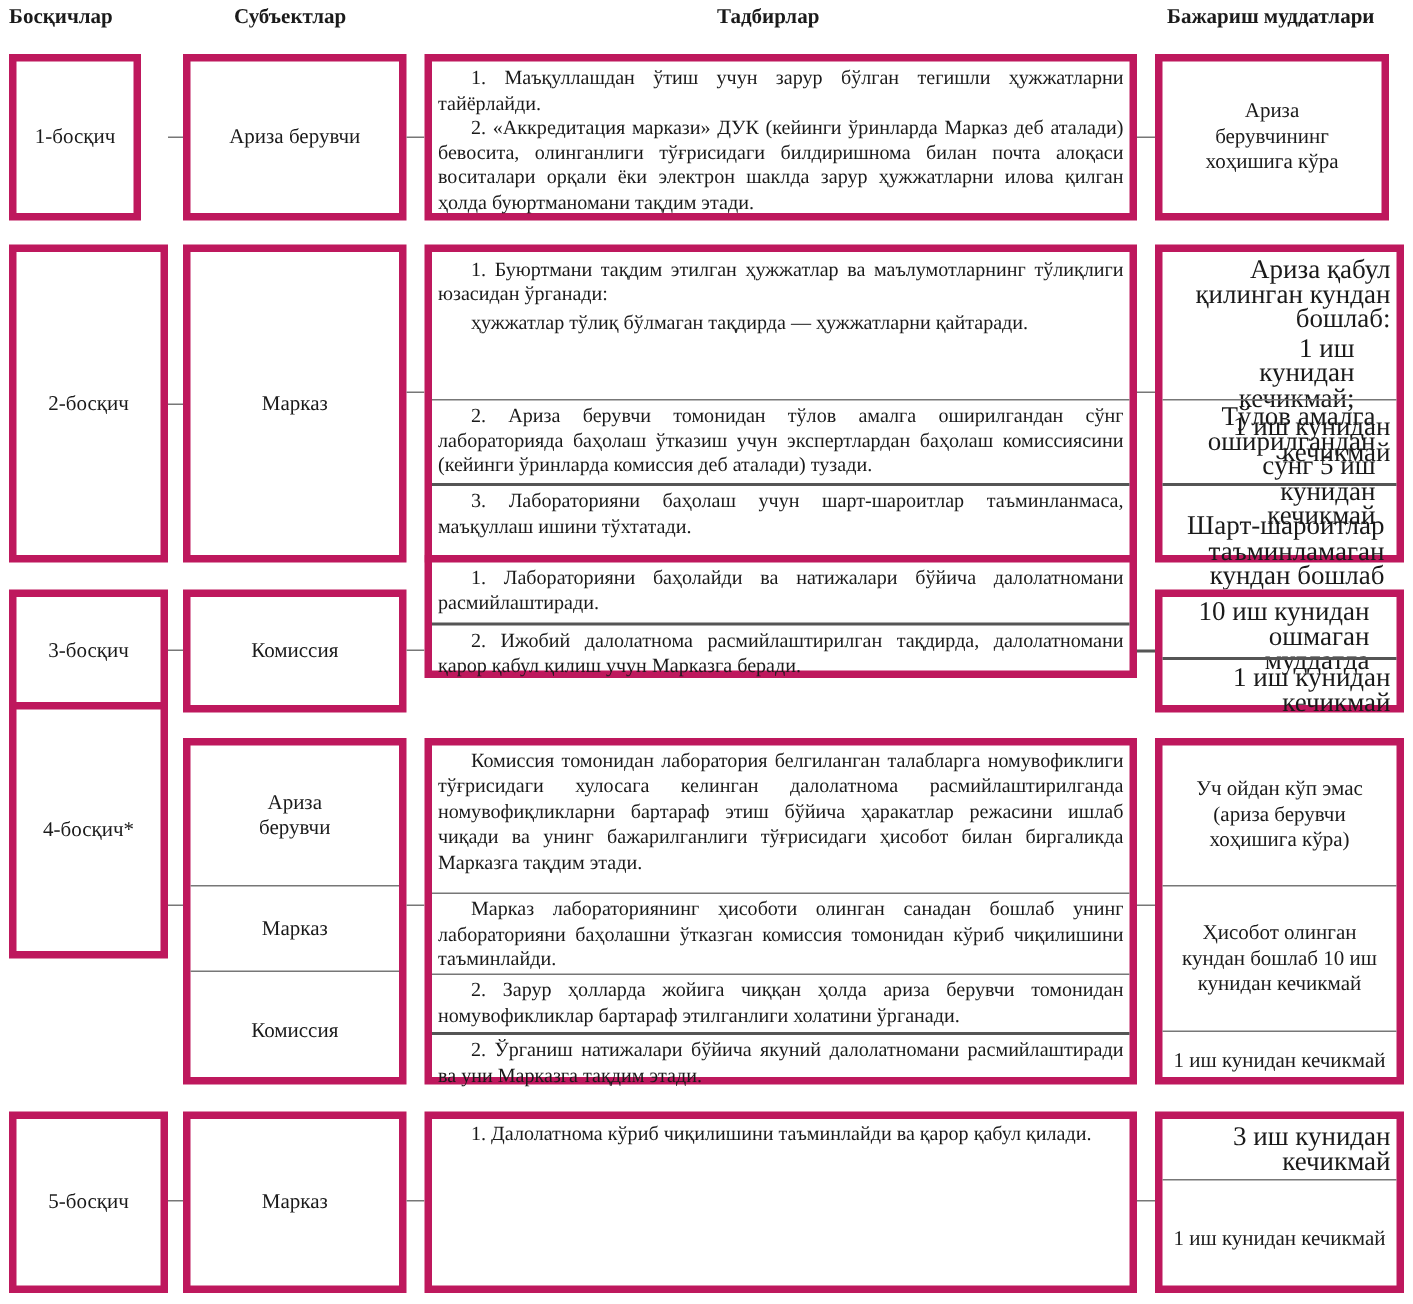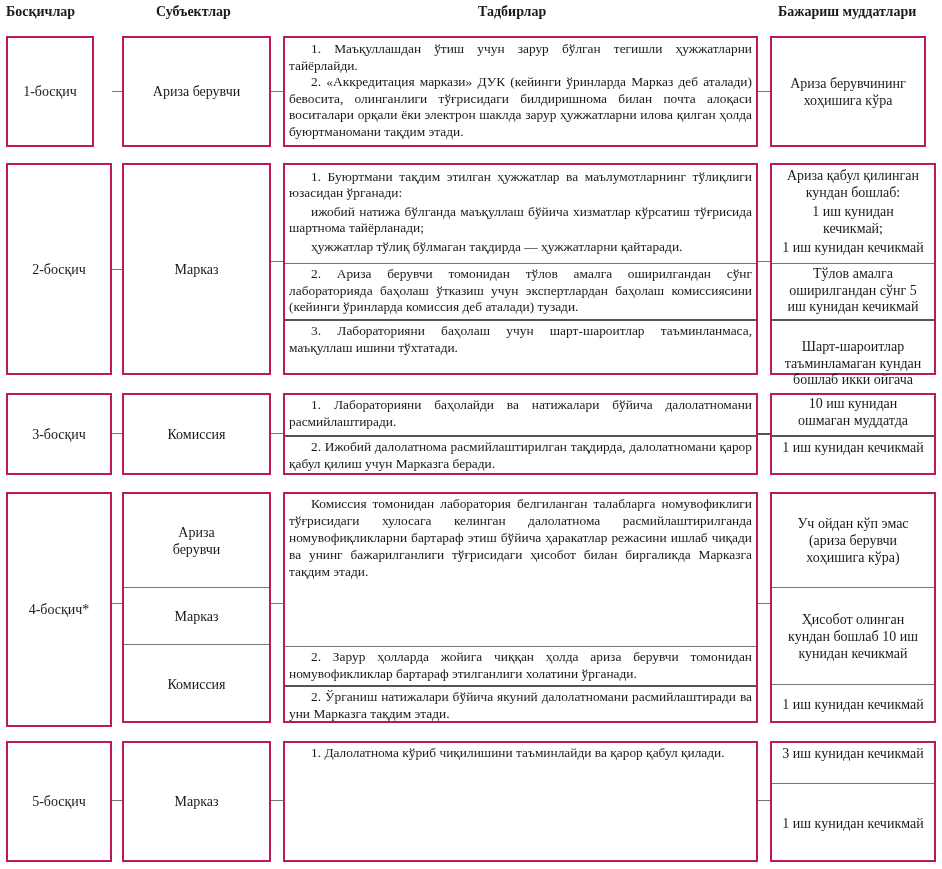--- a/index.html
+++ b/index.html
@@ -1,27 +1,27 @@
 <!DOCTYPE html>
 <html><head>
 <meta charset="utf-8">
 <style>
   html, body { margin:0; padding:0; background:#ffffff; }
   body { width:942px; height:869px; position:relative; overflow:hidden;
          font-family:"Liberation Serif", "DejaVu Serif", serif; color:#1a1a1a; }
   .hdr { position:absolute; top:4px; font-weight:bold; font-size:14px; }
-  .box { position:absolute; border:2px solid #be185d; box-sizing:border-box; background:#fff; }
+  .box { position:absolute; border:5px solid #be185d; box-sizing:border-box; background:#fff; }
   .center { display:flex; align-items:center; justify-content:center; text-align:center; font-size:14px; line-height:17px; }
   .line { position:absolute; height:1px; background:#777; }
   .cell { position:absolute; left:0; right:0; box-sizing:border-box; border-top:1px solid #777; }
   .cell.first { border-top:none; }
   .cell.thick { border-top:2px solid #555; }
   .txt { font-size:13.4px; line-height:16.5px; text-align:justify; padding:2px 4px 0 4px; }
   .txt p { margin:0; text-indent:22px; text-align:justify; }
-  .dur { font-size:14px; line-height:16.5px; text-align:center; padding:3px 4px 0 4px; }
+  .dur { font-size:18px; line-height:16.5px; text-align:right; padding:3px 4px 0 4px; }
   .dur p { margin:0; }
 </style>
 </head>
 <body>
 
 <div class="hdr" style="left:6px;">Босқичлар</div>
 <div class="hdr" style="left:156px;">Субъектлар</div>
 <div class="hdr" style="left:478px;">Тадбирлар</div>
 <div class="hdr" style="left:778px;">Бажариш муддатлари</div>
 
@@ -51,21 +51,20 @@
     <span>2-босқич</span>
   </div>
   <div class="line" style="left:112px;top:269px;width:10px;"></div>
   <div class="box center" style="left:122px;top:163px;width:149px;height:212px;">
     <span>Марказ</span>
   </div>
   <div class="line" style="left:271px;top:261px;width:12px;"></div>
   <div class="box" style="left:283px;top:163px;width:475px;height:212px;">
     <div class="cell first txt" style="top:0;height:98px;padding-top:4px;line-height:16px;">
       <p>1. Буюртмани тақдим этилган ҳужжатлар ва маълумотларнинг тўлиқлиги юзасидан ўрганади:</p>
-      <p style="margin-top:3px;">ижобий натижа бўлганда маъқуллаш бўйича хизматлар кўрсатиш тўғрисида шартнома тайёрланади;</p>
       <p style="margin-top:3px;">ҳужжатлар тўлиқ бўлмаган тақдирда — ҳужжатларни қайтаради.</p>
     </div>
     <div class="cell txt" style="top:98px;height:68px;">
       <p>2. Ариза берувчи томонидан тўлов амалга оширилгандан сўнг лабораторияда баҳолаш ўтказиш учун экспертлардан баҳолаш комиссиясини (кейинги ўринларда комиссия деб аталади) тузади.</p>
     </div>
     <div class="cell thick txt" style="top:154px;height:57px;">
       <p>3. Лабораторияни баҳолаш учун шарт-шароитлар таъминланмаса, маъқуллаш ишини тўхтатади.</p>
     </div>
   </div>
   <div class="line" style="left:758px;top:261px;width:12px;"></div>
@@ -86,59 +85,62 @@
 
 <div>
   <div class="box center" style="left:6px;top:393px;width:106px;height:82px;">
     <span>3-босқич</span>
   </div>
   <div class="line" style="left:112px;top:433px;width:10px;"></div>
   <div class="box center" style="left:122px;top:393px;width:149px;height:82px;">
     <span>Комиссия</span>
   </div>
   <div class="line" style="left:271px;top:433px;width:12px;"></div>
-  <div class="box" style="left:283px;top:393px;width:475px;height:82px;">
+  <div class="box" style="left:283px;top:370px;width:475px;height:82px;">
     <div class="cell first txt" style="top:0;height:40px;">
       <p>1. Лабораторияни баҳолайди ва натижалари бўйича далолатномани расмийлаштиради.</p>
     </div>
     <div class="cell thick txt" style="top:40px;height:41px;">
       <p>2. Ижобий далолатнома расмийлаштирилган тақдирда, далолатномани қарор қабул қилиш учун Марказга беради.</p>
     </div>
   </div>
   <div class="line" style="left:758px;top:433px;width:12px;background:#555;height:2px;"></div>
   <div class="box" style="left:770px;top:393px;width:166px;height:82px;">
     <div class="cell first dur" style="top:0;height:40px;padding-top:1px;">
       <p style="padding:0 14px;">10 иш кунидан ошмаган муддатда</p>
     </div>
     <div class="cell thick dur" style="top:40px;height:41px;">
       <p>1 иш кунидан кечикмай</p>
     </div>
   </div>
 </div>
 
 <div>
-  <div class="box center" style="left:6px;top:492px;width:106px;height:235px;">
+  <div class="box center" style="left:6px;top:468px;width:106px;height:171px;">
     <span>4-босқич*</span>
   </div>
   <div class="line" style="left:112px;top:603px;width:10px;"></div>
   <div class="box" style="left:122px;top:492px;width:149px;height:231px;">
     <div class="cell first center" style="top:0;height:93px;">
       <span style="padding:0 36px;">Ариза берувчи</span>
     </div>
     <div class="cell center" style="top:93px;height:57px;">
       <span>Марказ</span>
     </div>
     <div class="cell center" style="top:150px;height:80px;">
       <span>Комиссия</span>
     </div>
   </div>
   <div class="line" style="left:271px;top:603px;width:12px;"></div>
   <div class="box" style="left:283px;top:492px;width:475px;height:231px;">
     <div class="cell first txt" style="top:0;height:98px;padding-top:1px;line-height:17px;">
       <p>Комиссия томонидан лаборатория белгиланган талабларга номувофиклиги тўғрисидаги хулосага келинган далолатнома расмийлаштирилганда номувофиқликларни бартараф этиш бўйича ҳаракатлар режасини ишлаб чиқади ва унинг бажарилганлиги тўғрисидаги ҳисобот билан биргаликда Марказга тақдим этади.</p>
+    </div>
+    <div class="cell txt" style="top:98px;height:54px;">
+      <p>Марказ лабораториянинг ҳисоботи олинган санадан бошлаб унинг лабораторияни баҳолашни ўтказган комиссия томонидан кўриб чиқилишини таъминлайди.</p>
     </div>
     <div class="cell txt" style="top:152px;height:39px;">
       <p>2. Зарур ҳолларда жойига чиққан ҳолда ариза берувчи томонидан номувофикликлар бартараф этилганлиги холатини ўрганади.</p>
     </div>
     <div class="cell thick txt" style="top:191px;height:39px;">
       <p>2. Ўрганиш натижалари бўйича якуний далолатномани расмийлаштиради ва уни Марказга тақдим этади.</p>
     </div>
   </div>
   <div class="line" style="left:758px;top:603px;width:12px;"></div>
   <div class="box" style="left:770px;top:492px;width:166px;height:231px;">

